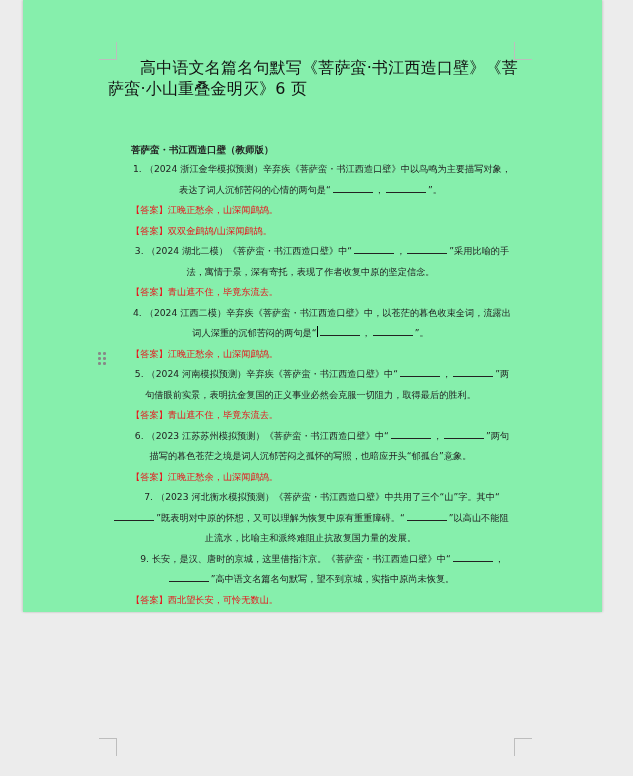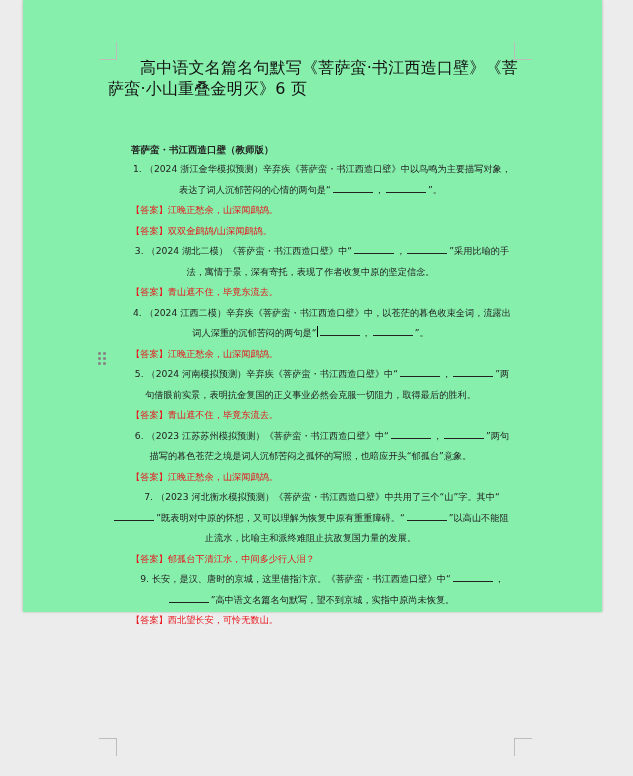--- a/index.html
+++ b/index.html
@@ -86,18 +86,17 @@
     <p class="ans">【答案】江晚正愁余，山深闻鹧鸪。</p>
 
     <p class="q"><span>5.</span> <span>（2024 河南模拟预测）辛弃疾《菩萨蛮・书江西造口壁》中“</span><span class="blank"></span><span>，</span><span class="blank"></span><span>”两句借眼前实景，表明抗金复国的正义事业必然会克服一切阻力，取得最后的胜利。</span></p>
     <p class="ans">【答案】青山遮不住，毕竟东流去。</p>
 
     <p class="q"><span>6.</span> <span>（2023 江苏苏州模拟预测）《菩萨蛮・书江西造口壁》中“</span><span class="blank"></span><span>，</span><span class="blank"></span><span>”两句描写的暮色苍茫之境是词人沉郁苦闷之孤怀的写照，也暗应开头“郁孤台”意象。</span></p>
     <p class="ans">【答案】江晚正愁余，山深闻鹧鸪。</p>
 
     <p class="q"><span>7.</span> <span>（2023 河北衡水模拟预测）《菩萨蛮・书江西造口壁》中共用了三个“山”字。其中“</span><span class="blank"></span><span>”既表明对中原的怀想，又可以理解为恢复中原有重重障碍。“</span><span class="blank"></span><span>”以高山不能阻止流水，比喻主和派终难阻止抗敌复国力量的发展。</span></p>
 
-    <p class="ans">【答案】郁孤台下清江水，中间多少行人泪？</p>
 
     <p class="q"><span>9.</span> <span>长安，是汉、唐时的京城，这里借指汴京。《菩萨蛮・书江西造口壁》中“</span><span class="blank"></span><span>，</span><span class="blank"></span><span>”高中语文名篇名句默写，望不到京城，实指中原尚未恢复。</span></p>
     <p class="ans">【答案】西北望长安，可怜无数山。</p>
   </div>
 </div>
 
 </body></html>

